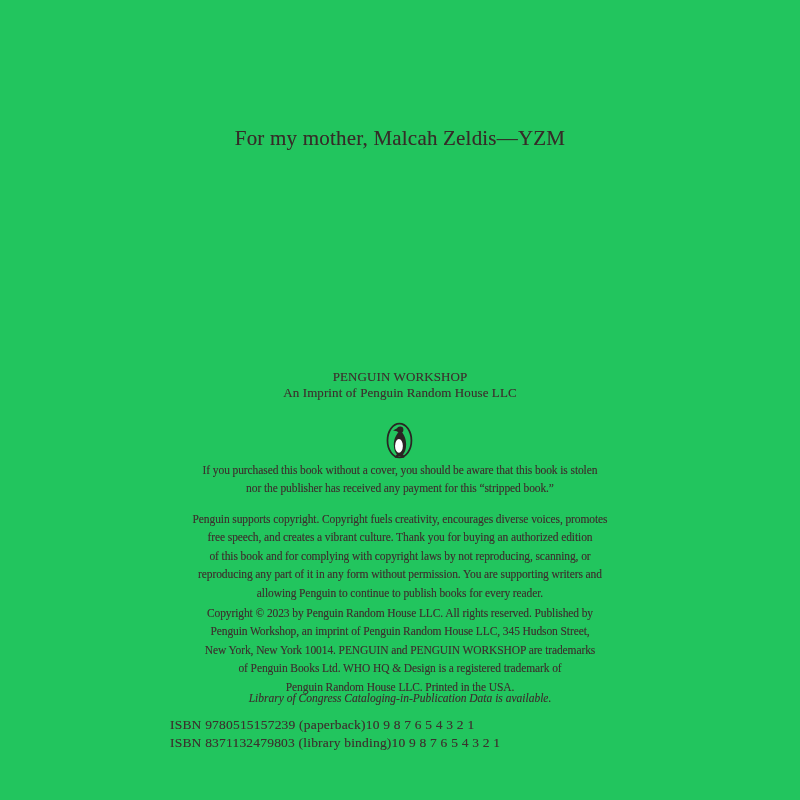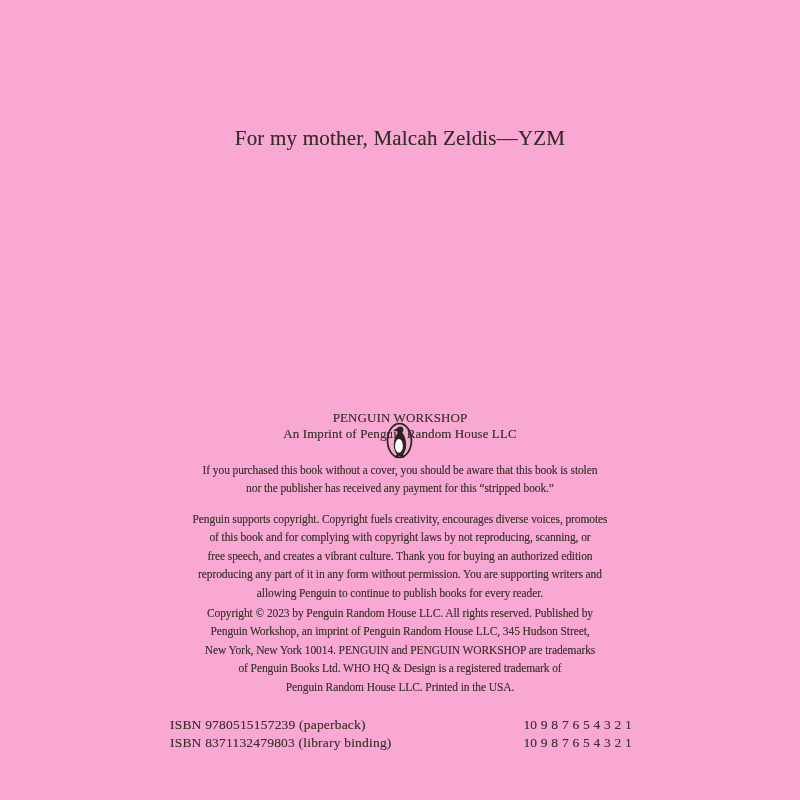--- a/index.html
+++ b/index.html
@@ -4,21 +4,21 @@
 <style>
   html, body {
     margin: 0;
     padding: 0;
     background: #ffffff;
   }
   .page {
     position: relative;
     width: 800px;
     height: 800px;
-    background: #f9a8d4;
+    background: #22c55e;
     font-family: "Liberation Serif", "DejaVu Serif", serif;
     color: #39332e;
     overflow: hidden;
     text-shadow: 0 0 0.6px rgba(80, 68, 56, 0.55);
   }
   .centered {
     position: absolute;
     left: 0;
     width: 100%;
     text-align: center;
@@ -28,21 +28,20 @@
     top: 126px;
     font-size: 21px;
     letter-spacing: 0.2px;
     color: #332d28;
   }
   .publisher-block {
     top: 369px;
     font-size: 13px;
     line-height: 15.5px;
     letter-spacing: 0.1px;
-    margin-top: 41px;
   }
   .logo-wrap {
     position: absolute;
     top: 422px;
     left: 50%;
     transform: translateX(-52%);
     line-height: 0;
   }
   .para {
     font-size: 11.5px;
@@ -62,21 +61,20 @@
     position: absolute;
     top: 716px;
     left: 170px;
     width: 462px;
     font-size: 13.5px;
     line-height: 17.5px;
     letter-spacing: 0.2px;
   }
   .isbn-row {
     display: flex;
-    justify-content: space-between;
     white-space: nowrap;
   }
 </style>
 </head>
 <body>
 
 <div class="page">
 
   <div class="centered dedication">For my mother, Malcah Zeldis—YZM</div>
 
@@ -99,34 +97,35 @@
     </svg>
   </div>
 
   <div class="centered para stolen-notice">
     <div>If you purchased this book without a cover, you should be aware that this book is stolen</div>
     <div>nor the publisher has received any payment for this “stripped book.”</div>
   </div>
 
   <div class="centered para support-stmt">
     <div>Penguin supports copyright. Copyright fuels creativity, encourages diverse voices, promotes</div>
+    <div>free speech, and creates a vibrant culture. Thank you for buying an authorized edition</div>
     <div>of this book and for complying with copyright laws by not reproducing, scanning, or</div>
-    <div>free speech, and creates a vibrant culture. Thank you for buying an authorized edition</div>
     <div>reproducing any part of it in any form without permission. You are supporting writers and</div>
     <div>allowing Penguin to continue to publish books for every reader.</div>
   </div>
 
   <div class="centered para copyright-stmt">
     <div>Copyright © 2023 by Penguin Random House LLC. All rights reserved. Published by</div>
     <div>Penguin Workshop, an imprint of Penguin Random House LLC, 345 Hudson Street,</div>
     <div>New York, New York 10014. PENGUIN and PENGUIN WORKSHOP are trademarks</div>
     <div>of Penguin Books Ltd. WHO HQ &amp; Design is a registered trademark of</div>
     <div>Penguin Random House LLC. Printed in the USA.</div>
   </div>
 
+  <div class="centered loc-line">Library of Congress Cataloging-in-Publication Data is available.</div>
 
   <div class="isbn-block">
     <div class="isbn-row">
       <span>ISBN 9780515157239 (paperback)</span>
       <span>10 9 8 7 6 5 4 3 2 1</span>
     </div>
     <div class="isbn-row">
       <span>ISBN 8371132479803 (library binding)</span>
       <span>10 9 8 7 6 5 4 3 2 1</span>
     </div>

